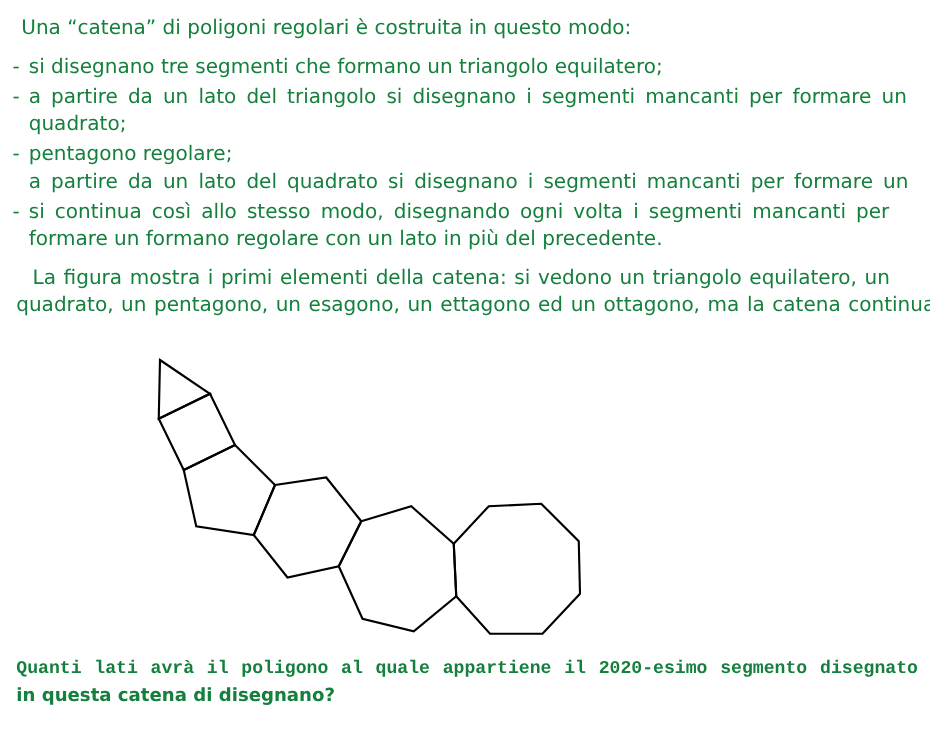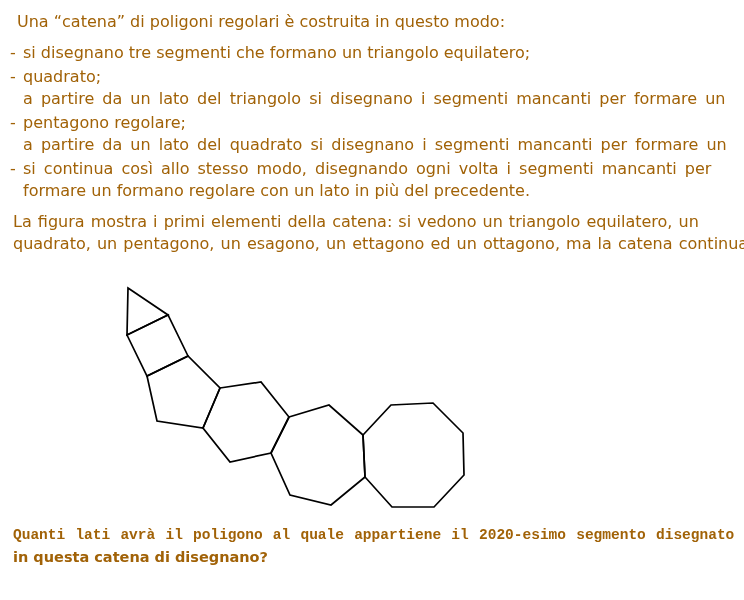--- a/index.html
+++ b/index.html
@@ -1,37 +1,37 @@
 <!DOCTYPE html>
 <html><head>
 <meta charset="utf-8">
 <style>
   html,body{margin:0;padding:0;background:#ffffff;}
   .page{
     position:relative;
     width:744px;height:600px;
     background:#ffffff;
-    color:#a16207;
+    color:#15803d;
     font-family:"DejaVu Sans","Liberation Sans",sans-serif;
     font-size:16px;
     overflow:hidden;
   }
   .text-top{
     position:absolute;top:11px;left:13px;width:712px;
   }
   .line{
     height:22px;line-height:22px;white-space:nowrap;
   }
   .intro{padding-left:4px;margin-bottom:9px;}
   .bullet{display:flex;margin-bottom:2px;}
   .marker{flex:0 0 13px;margin-left:-3px;height:22px;line-height:22px;}
   .bbody{flex:1;min-width:0;}
   .caption{margin-top:9px;}
   .ws-b{word-spacing:3px;}
-  .ws-c{word-spacing:1px;}
+  .ws-c{word-spacing:1px;text-align:center;}
   .ws-q{word-spacing:1.5px;font-family:Liberation Mono, monospace;}
   .figure-svg{
     position:absolute;left:0;top:0;width:744px;height:600px;
     pointer-events:none;
   }
   .text-bottom{
     position:absolute;top:524px;left:13px;width:712px;
     font-weight:bold;font-size:14.5px;
   }
 </style>
@@ -45,22 +45,22 @@
     <div>
         <div class="bullet">
           <div class="marker">-</div>
           <div class="bbody">
             <div class="line">si disegnano tre segmenti che formano un triangolo equilatero;</div>
           </div>
         </div>
         <div class="bullet">
           <div class="marker">-</div>
           <div class="bbody">
+            <div class="line ws-b">a partire da un lato del triangolo si disegnano i segmenti mancanti per formare un</div>
             <div class="line">quadrato;</div>
-            <div class="line ws-b">a partire da un lato del triangolo si disegnano i segmenti mancanti per formare un</div>
           </div>
         </div>
         <div class="bullet">
           <div class="marker">-</div>
           <div class="bbody">
             <div class="line">pentagono regolare;</div>
             <div class="line ws-b">a partire da un lato del quadrato si disegnano i segmenti mancanti per formare un</div>
           </div>
         </div>
         <div class="bullet">

